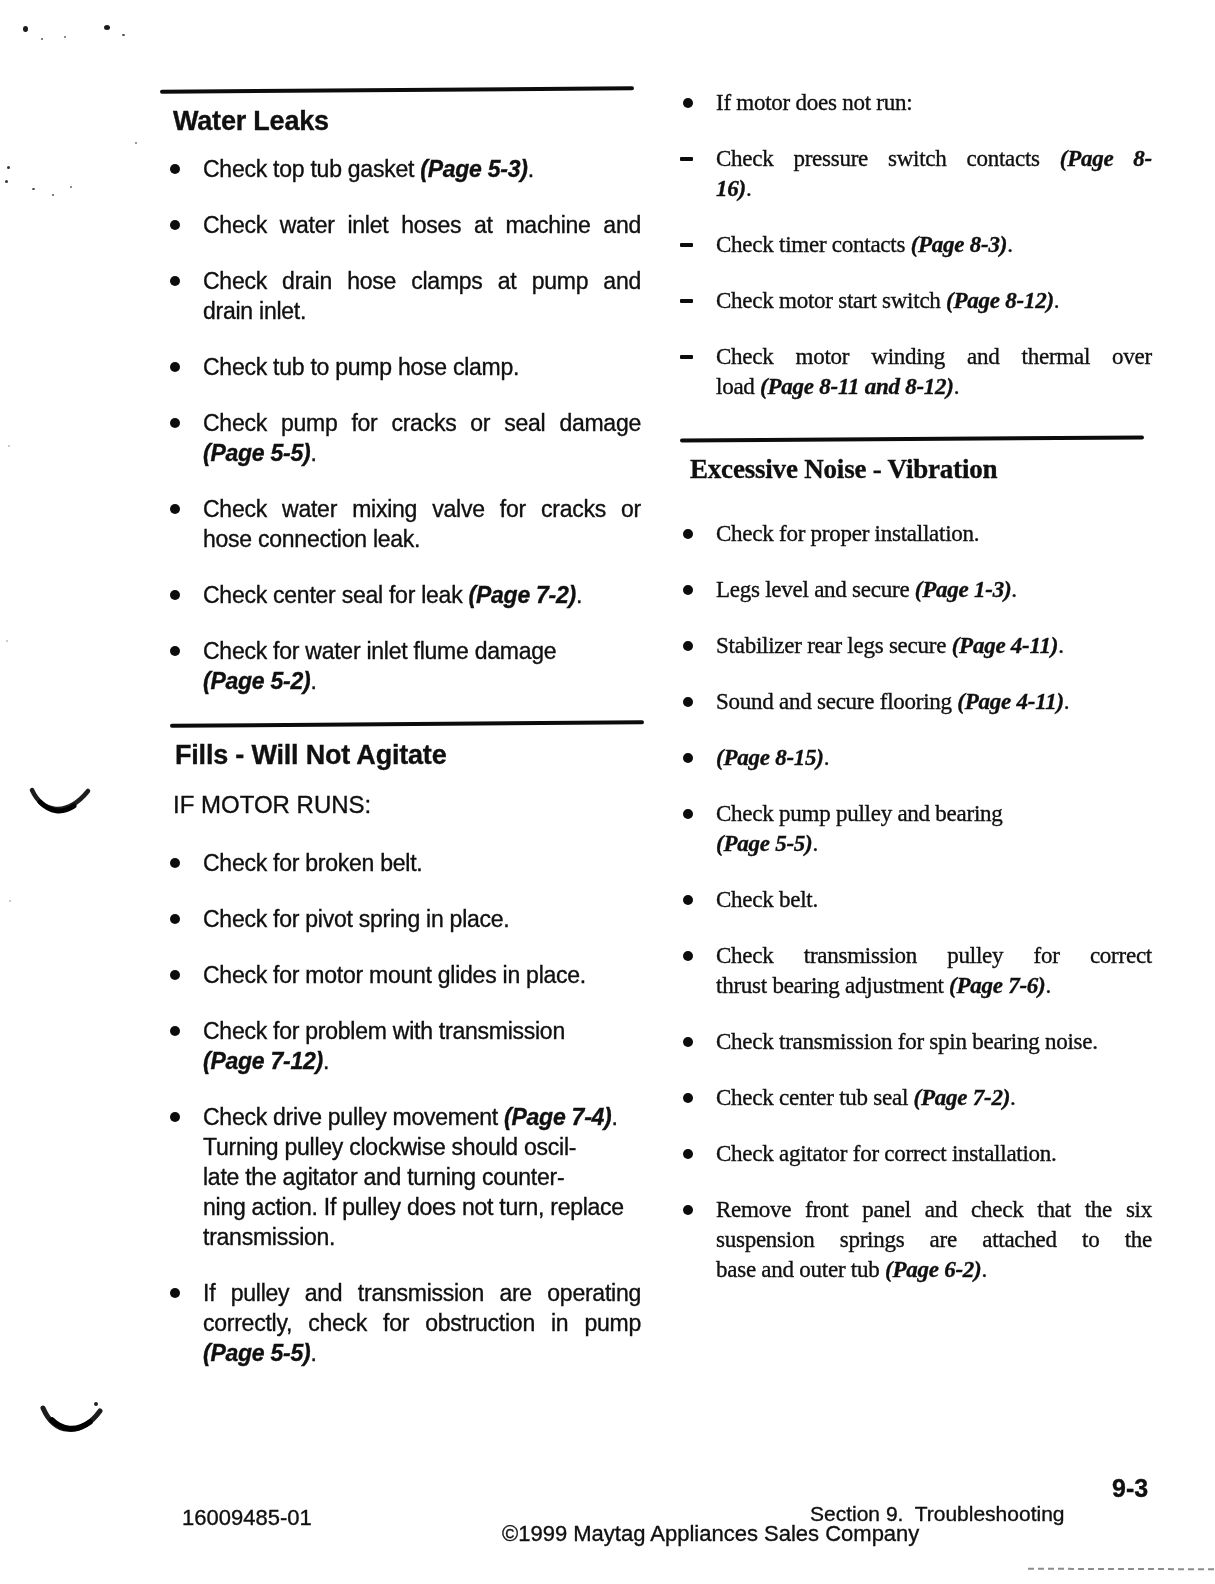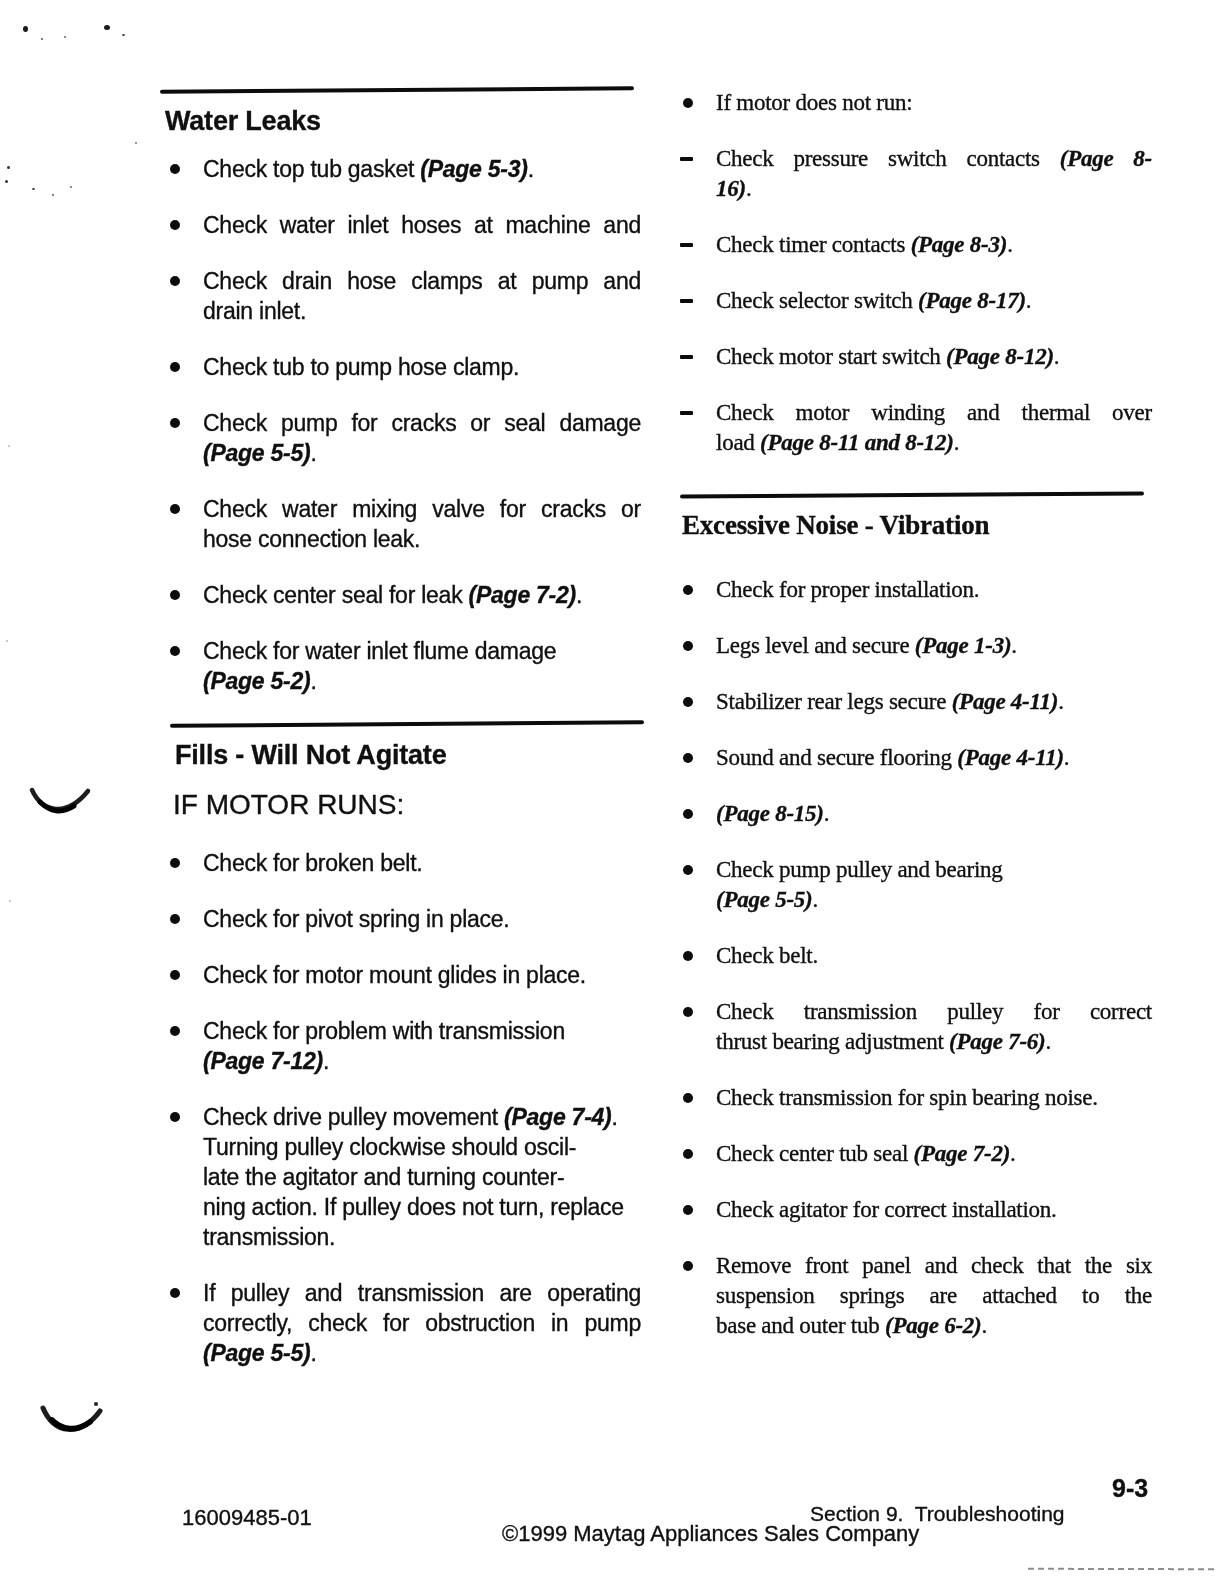--- a/index.html
+++ b/index.html
@@ -14,24 +14,24 @@
   }
   .col{position:absolute;}
   .col-left{left:165px;top:85px;width:476px;}
   .col-right{left:678px;top:88px;width:474px;font-family:Liberation Serif, serif;}
 
   .rule{height:4px;background:#0c0c0c;border-radius:2px;}
   .rule-water{width:474px;margin:3px 0 0 -5px;transform:rotate(-0.4deg);}
   .rule-fills{width:474px;margin:26px 0 0 5px;transform:rotate(-0.45deg);}
   .rule-noise{width:464px;margin:35px 0 0 2px;transform:rotate(-0.35deg);}
 
-  h2{font-size:27px;line-height:30px;font-weight:700;margin:14px 0 18px 0;letter-spacing:-0.2px;}
+  h2{font-size:27px;line-height:30px;font-weight:700;margin:14px 0 18px 8px;letter-spacing:-0.2px;}
   h2.fills{margin-left:10px;}
-  h2.noise{margin:13px 0 35px 4px;}
-  .intro{font-size:28px;line-height:30px;margin:20px 0 28px 8px;}
+  h2.noise{margin:13px 0 35px 12px;}
+  .intro{font-size:24px;line-height:30px;margin:20px 0 28px 8px;}
 
   ul.checklist{list-style:none;margin:0;padding:0 0 0 38px;}
   ul.checklist li{position:relative;margin:0 0 26px 0;}
   ul.checklist li:last-child{margin-bottom:0;}
   .line{font-size:23px;line-height:30px;white-space:nowrap;letter-spacing:-0.25px;}
   .line.j{text-align:justify;text-align-last:justify;}
   .ref{font-style:italic;font-weight:700;}
   .marker{position:absolute;background:#0c0c0c;}
   .marker.dot{left:-33px;top:10px;width:10px;height:10px;border-radius:50%;}
   .marker.dash{left:-36px;top:13px;width:13px;height:4px;border-radius:1px;}
@@ -170,24 +170,20 @@
             <span class="marker dash"></span>
             <div class="line j"><span>Check pressure switch contacts </span><span class="ref">(Page 8-</span></div>
             <div class="line"><span class="ref">16)</span><span>.</span></div>
           </li>
           <li>
             <span class="marker dash"></span>
             <div class="line"><span>Check timer contacts </span><span class="ref">(Page 8-3)</span><span>.</span></div>
           </li>
           <li>
             <span class="marker dash"></span>
-            <div class="line"><span>Check selector switch </span><span class="ref">(Page 8-17)</span><span>.</span></div>
-          </li>
-          <li>
-            <span class="marker dash"></span>
             <div class="line"><span>Check motor start switch </span><span class="ref">(Page 8-12)</span><span>.</span></div>
           </li>
           <li>
             <span class="marker dash"></span>
             <div class="line j"><span>Check motor winding and thermal over</span></div>
             <div class="line"><span>load </span><span class="ref">(Page 8-11 and 8-12)</span><span>.</span></div>
           </li>
         </ul>
     </section>
     <section>

